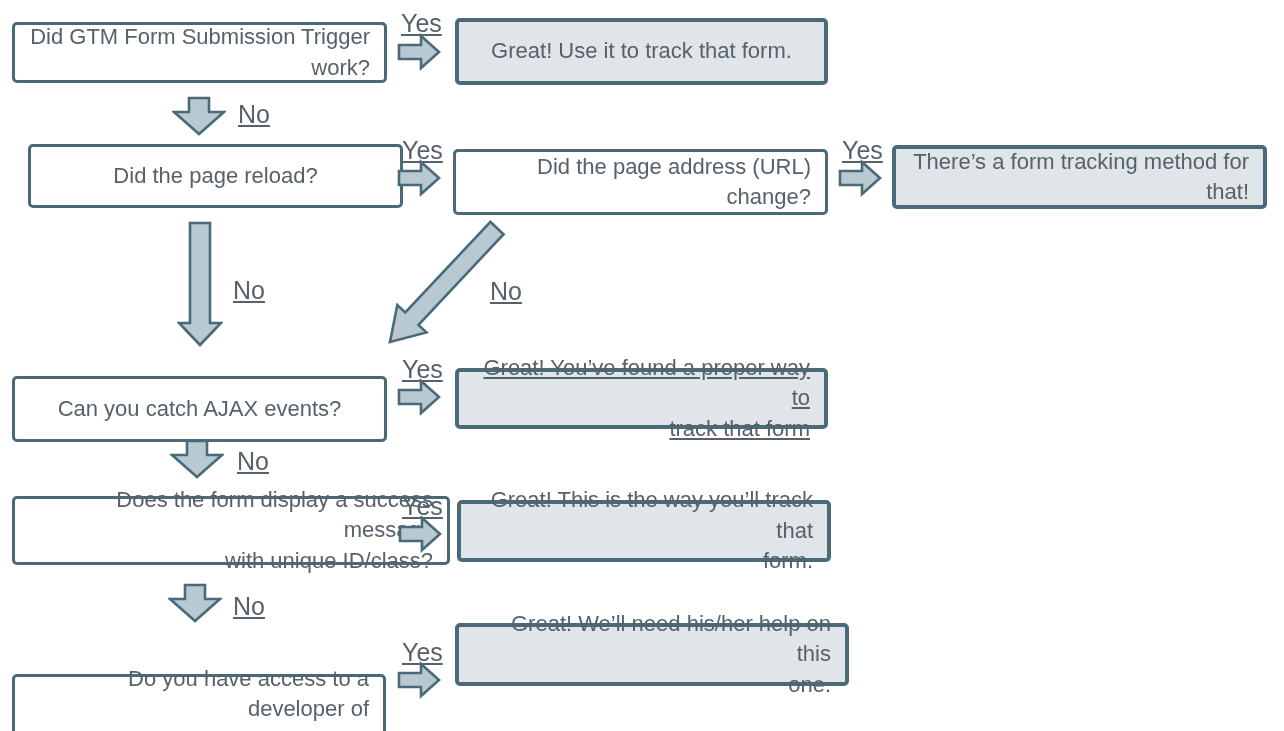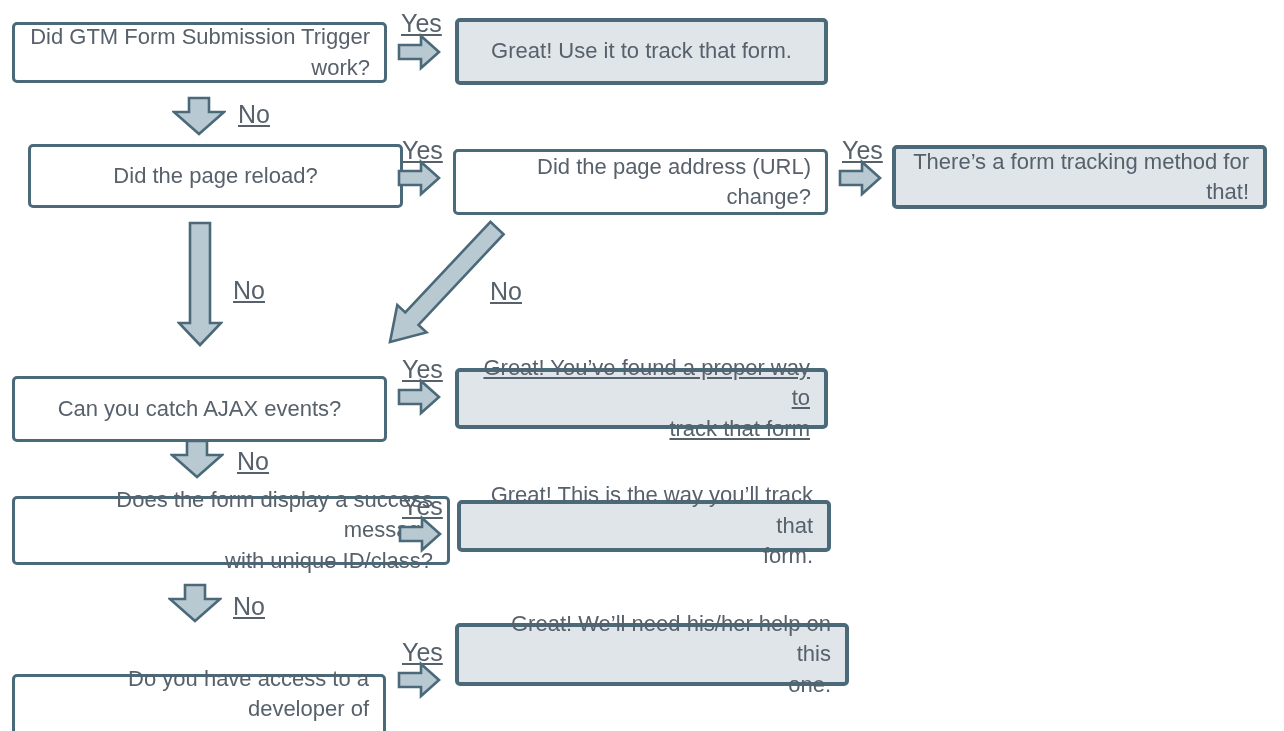--- a/index.html
+++ b/index.html
@@ -116,21 +116,21 @@
   <div class="edge-label" style="left:237px; top:448px;">No</div>
 
   <div class="node question" style="left:12px; top:496px; width:438px; height:69px;">Does the form display a success message
 with unique ID/class?</div>
 
   <div class="edge-label" style="left:402px; top:493px;">Yes</div>
   <svg class="arrow" style="left:398px; top:515px;" width="44" height="38" viewBox="0 0 44 38">
     <polygon points="2,12 24,12 24,3 42,19 24,35 24,26 2,26"></polygon>
   </svg>
 
-  <div class="node result" style="left:457px; top:500px; width:374px; height:52px;">Great! This is the way you’ll track that
+  <div class="node result" style="left:457px; top:500px; width:374px; height:62px;">Great! This is the way you’ll track that
 form.</div>
 
   <svg class="arrow" style="left:168px; top:583px;" width="54" height="40" viewBox="0 0 54 40">
     <polygon points="17,2 37,2 37,16 52,16 27,38 2,16 17,16"></polygon>
   </svg>
   <div class="edge-label" style="left:233px; top:593px;">No</div>
 
   <div class="node question" style="left:12px; top:674px; width:374px; height:71px;">Do you have access to a developer of
 that form?</div>
 

